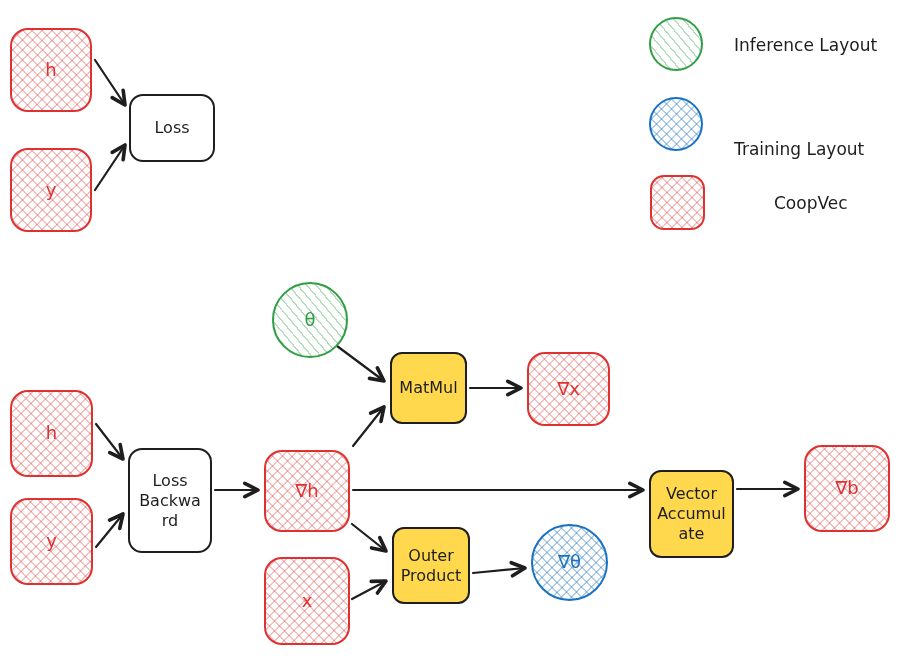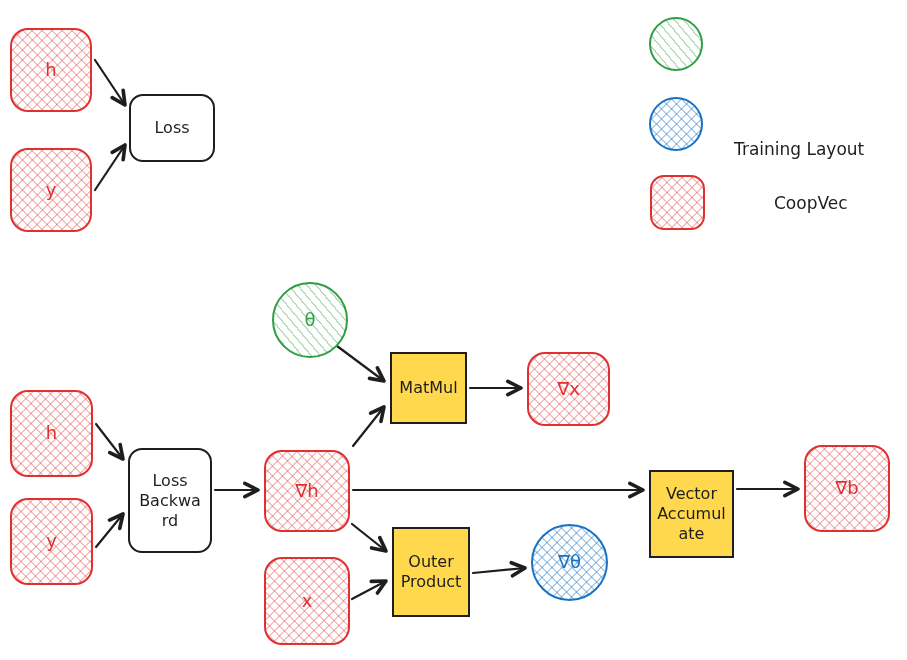--- a/index.html
+++ b/index.html
@@ -40,21 +40,21 @@
     font-size: 18px;
   }
   .box-white {
     border: 2px solid var(--stroke, #1e1e1e);
     border-radius: 14px;
     background: #ffffff;
     color: var(--stroke, #1e1e1e);
   }
   .box-op {
     border: 2px solid var(--stroke, #1e1e1e);
-    border-radius: 0;
+    border-radius: 12px;
     background: var(--operation-fill, #ffd84d);
     color: var(--stroke, #1e1e1e);
   }
   .circle { border-radius: 50%; }
   .circle-green {
     border: 2.5px solid var(--inference-stroke, #2f9e44);
     color: var(--inference-stroke, #2f9e44);
     background-color: #ffffff;
     background-image:
       repeating-linear-gradient(50deg, rgba(47,158,68,0.35) 0 1.4px, transparent 1.4px 7px);
@@ -103,38 +103,39 @@
       <path d="M473 573 L525 568" marker-end="url(#ah)"></path>
       <path d="M737 489 L798 489" marker-end="url(#ah)"></path>
     </g>
   </svg>
 
   <div class="node box-red" style="left:10px; top:28px; width:82px; height:84px;">h</div>
   <div class="node box-red" style="left:10px; top:148px; width:82px; height:84px;">y</div>
   <div class="node box-white" style="left:129px; top:94px; width:86px; height:68px;">Loss</div>
 
   <div class="node circle circle-green" style="left:649px; top:17px; width:54px; height:54px;"></div>
+  <div class="legend-label" style="left:734px; top:33px;">Inference Layout</div>
 
   <div class="node circle circle-blue" style="left:649px; top:97px; width:54px; height:54px;"></div>
   <div class="legend-label" style="left:734px; top:113px;margin-top:24px;">Training Layout</div>
 
   <div class="node box-red" style="left:650px; top:175px; width:55px; height:55px; border-radius:14px;"></div>
   <div class="legend-label" style="left:774px; top:191px;">CoopVec</div>
 
   <div class="node box-red" style="left:10px; top:390px; width:83px; height:87px;">h</div>
   <div class="node box-red" style="left:10px; top:498px; width:83px; height:87px;">y</div>
   <div class="node box-white" style="left:128px; top:448px; width:84px; height:105px;">Loss Backward</div>
   <div class="node box-red" style="left:264px; top:450px; width:86px; height:82px;">∇h</div>
 
   <div class="node circle circle-green" style="left:272px; top:282px; width:76px; height:76px;">θ</div>
 
   <div class="node box-op" style="left:390px; top:352px; width:77px; height:72px;">MatMul</div>
   <div class="node box-red" style="left:527px; top:352px; width:83px; height:74px;">∇x</div>
 
-  <div class="node box-op" style="left:392px; top:527px; width:78px; height:90px;">Outer Product</div>
+  <div class="node box-op" style="left:392px; top:527px; width:78px; height:77px;">Outer Product</div>
   <div class="node box-red" style="left:264px; top:557px; width:86px; height:88px;">x</div>
 
   <div class="node circle circle-blue" style="left:531px; top:524px; width:77px; height:77px;">∇θ</div>
 
   <div class="node box-op" style="left:649px; top:470px; width:85px; height:88px;">Vector Accumulate</div>
   <div class="node box-red" style="left:804px; top:445px; width:86px; height:87px;">∇b</div>
 
 </div>
 
 </body></html>

